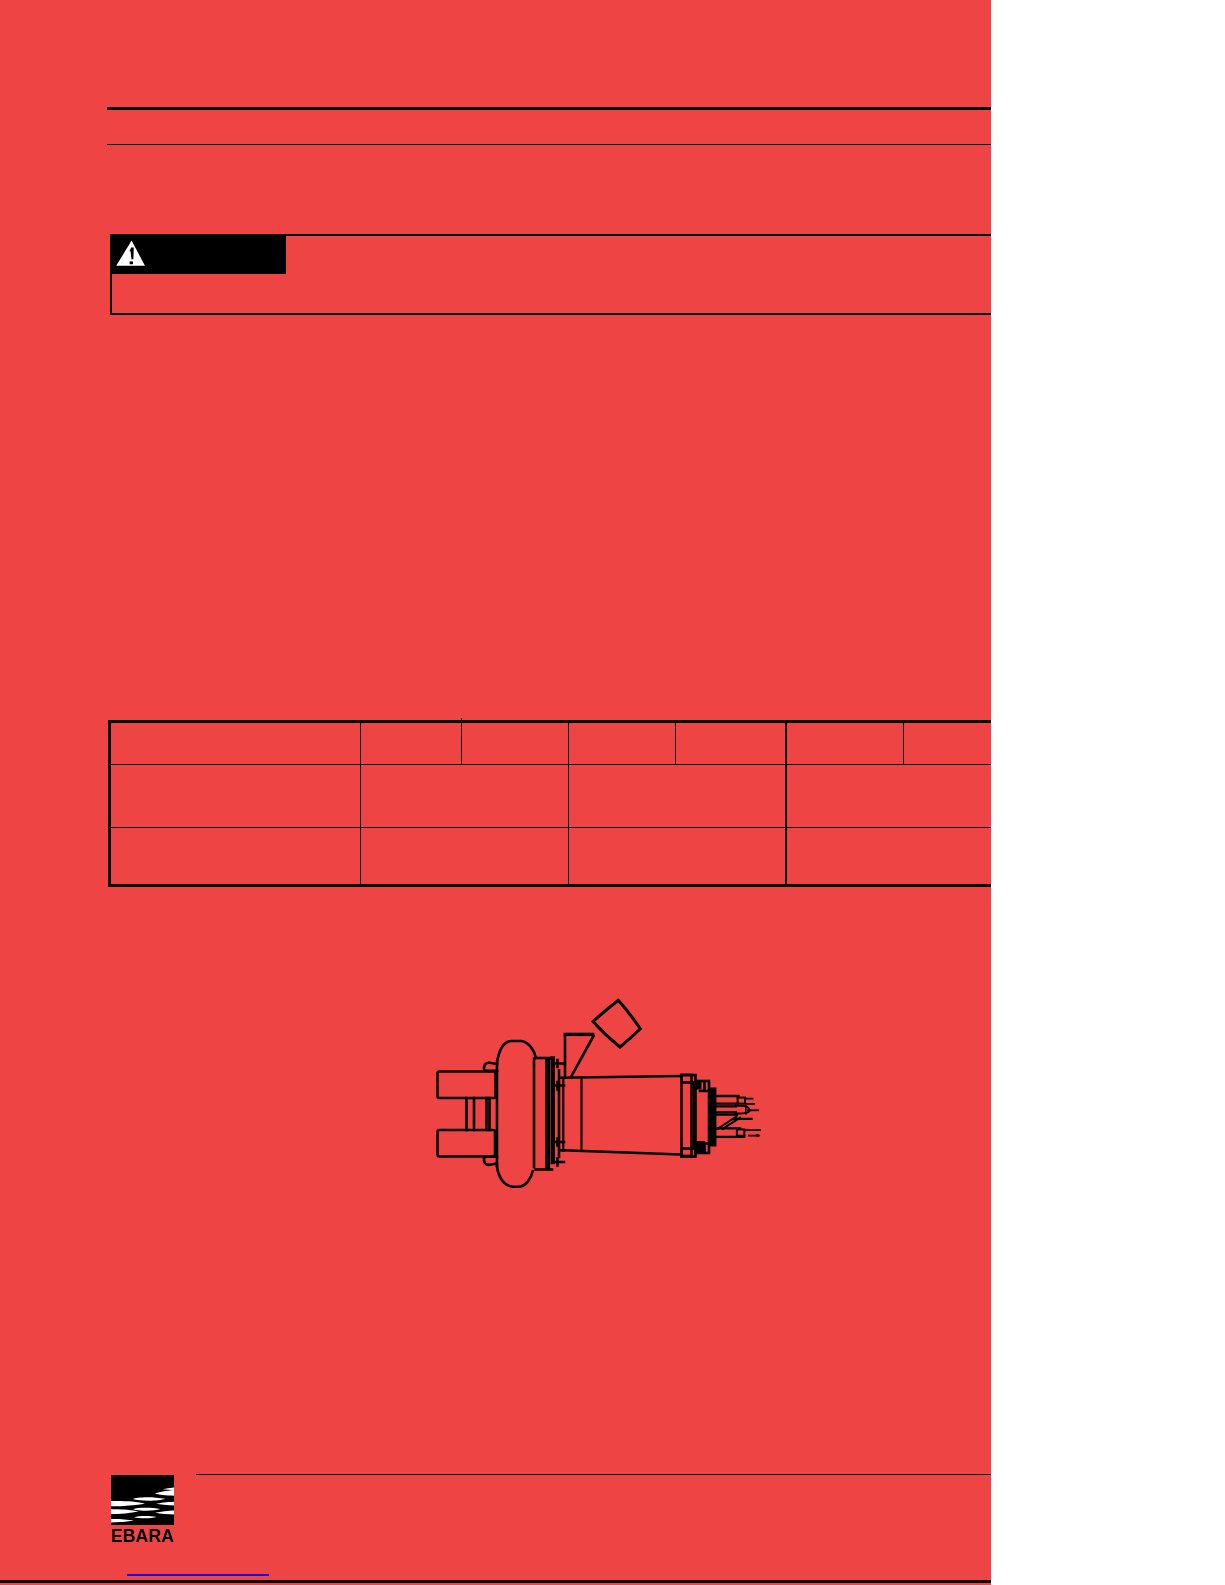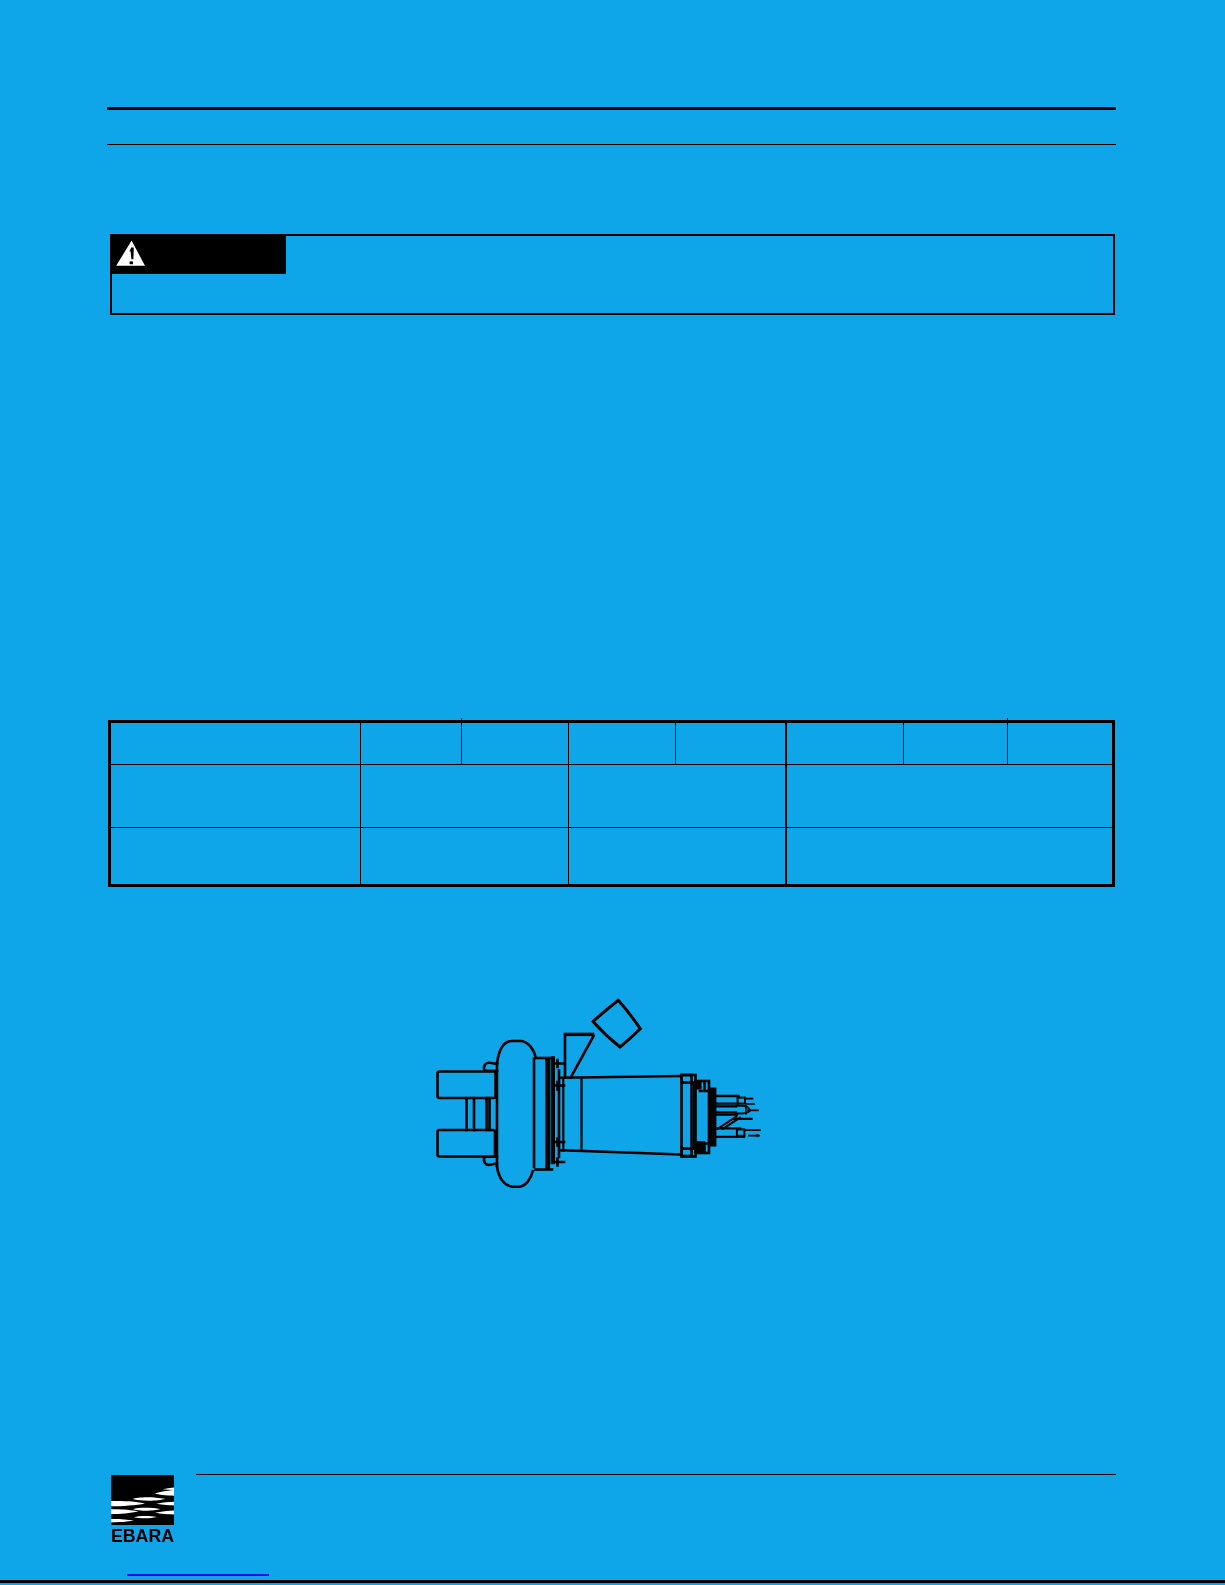--- a/index.html
+++ b/index.html
@@ -1,16 +1,16 @@
 <!DOCTYPE html>
 <html><head>
 <meta charset="utf-8">
 <style>
   html,body{margin:0;padding:0;background:#fff;}
-  #page{position:relative;width:1225px;height:1585px;background:#0ea5e9;
+  #page{position:relative;width:991px;height:1585px;background:#ef4444;
         font-family:"Liberation Sans",sans-serif;overflow:hidden;text-decoration:underline;}
   .abs{position:absolute;}
 </style>
 </head>
 <body>
 <div id="page">
 
 <div class="abs" style="left:107px;top:106.5px;width:1009px;height:3.6px;background:#000;"></div>
 
 <div class="abs" style="left:107px;top:143.5px;width:1009px;height:1.9px;background:#000;"></div>

